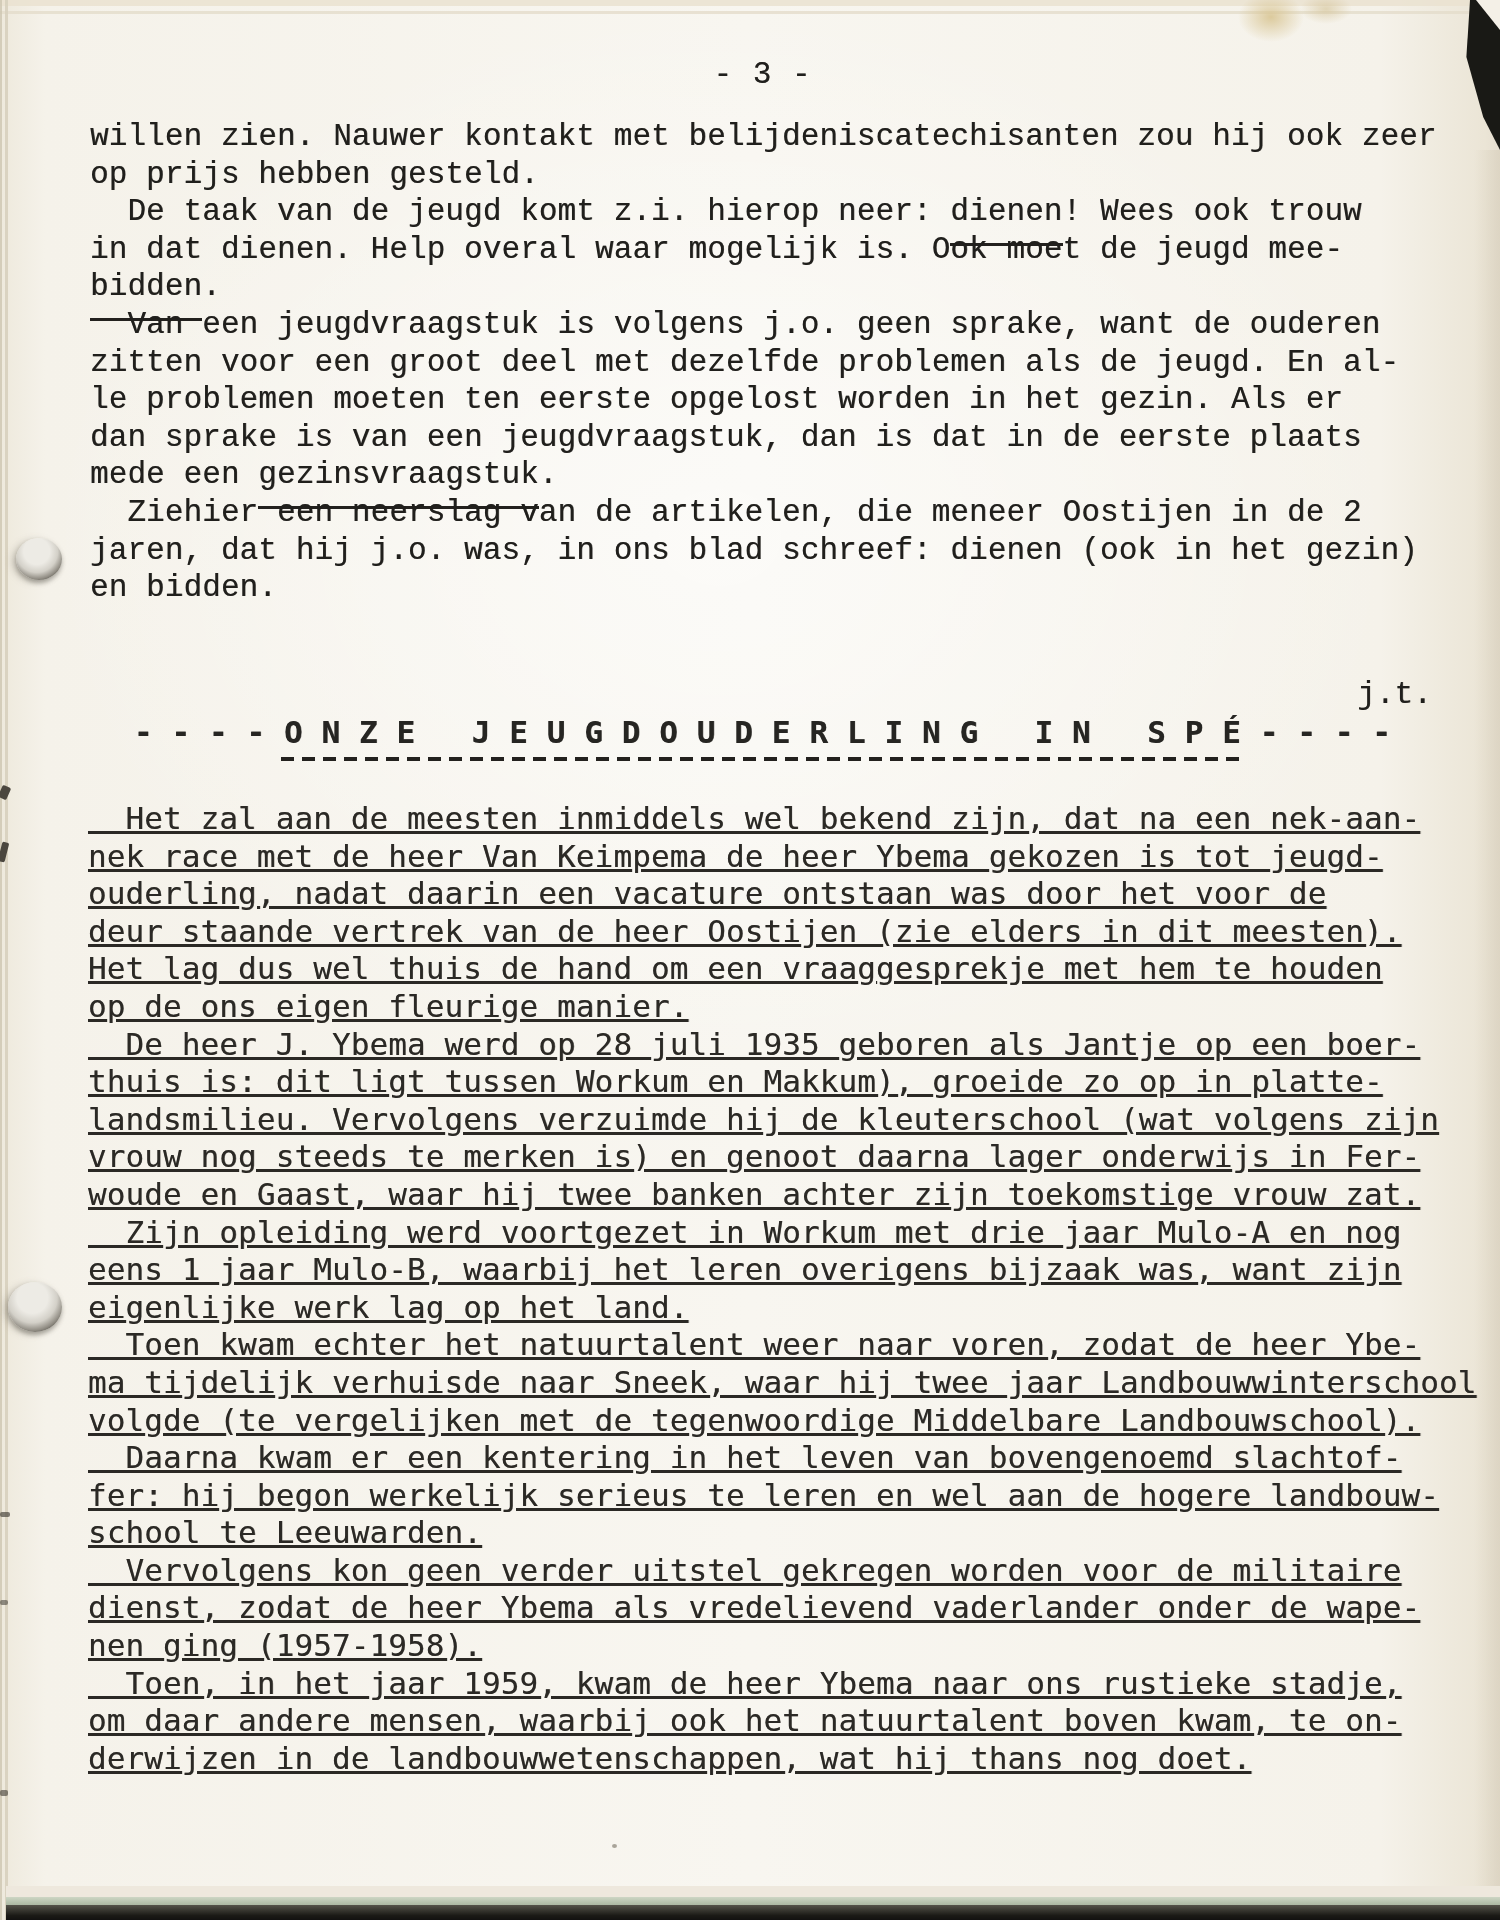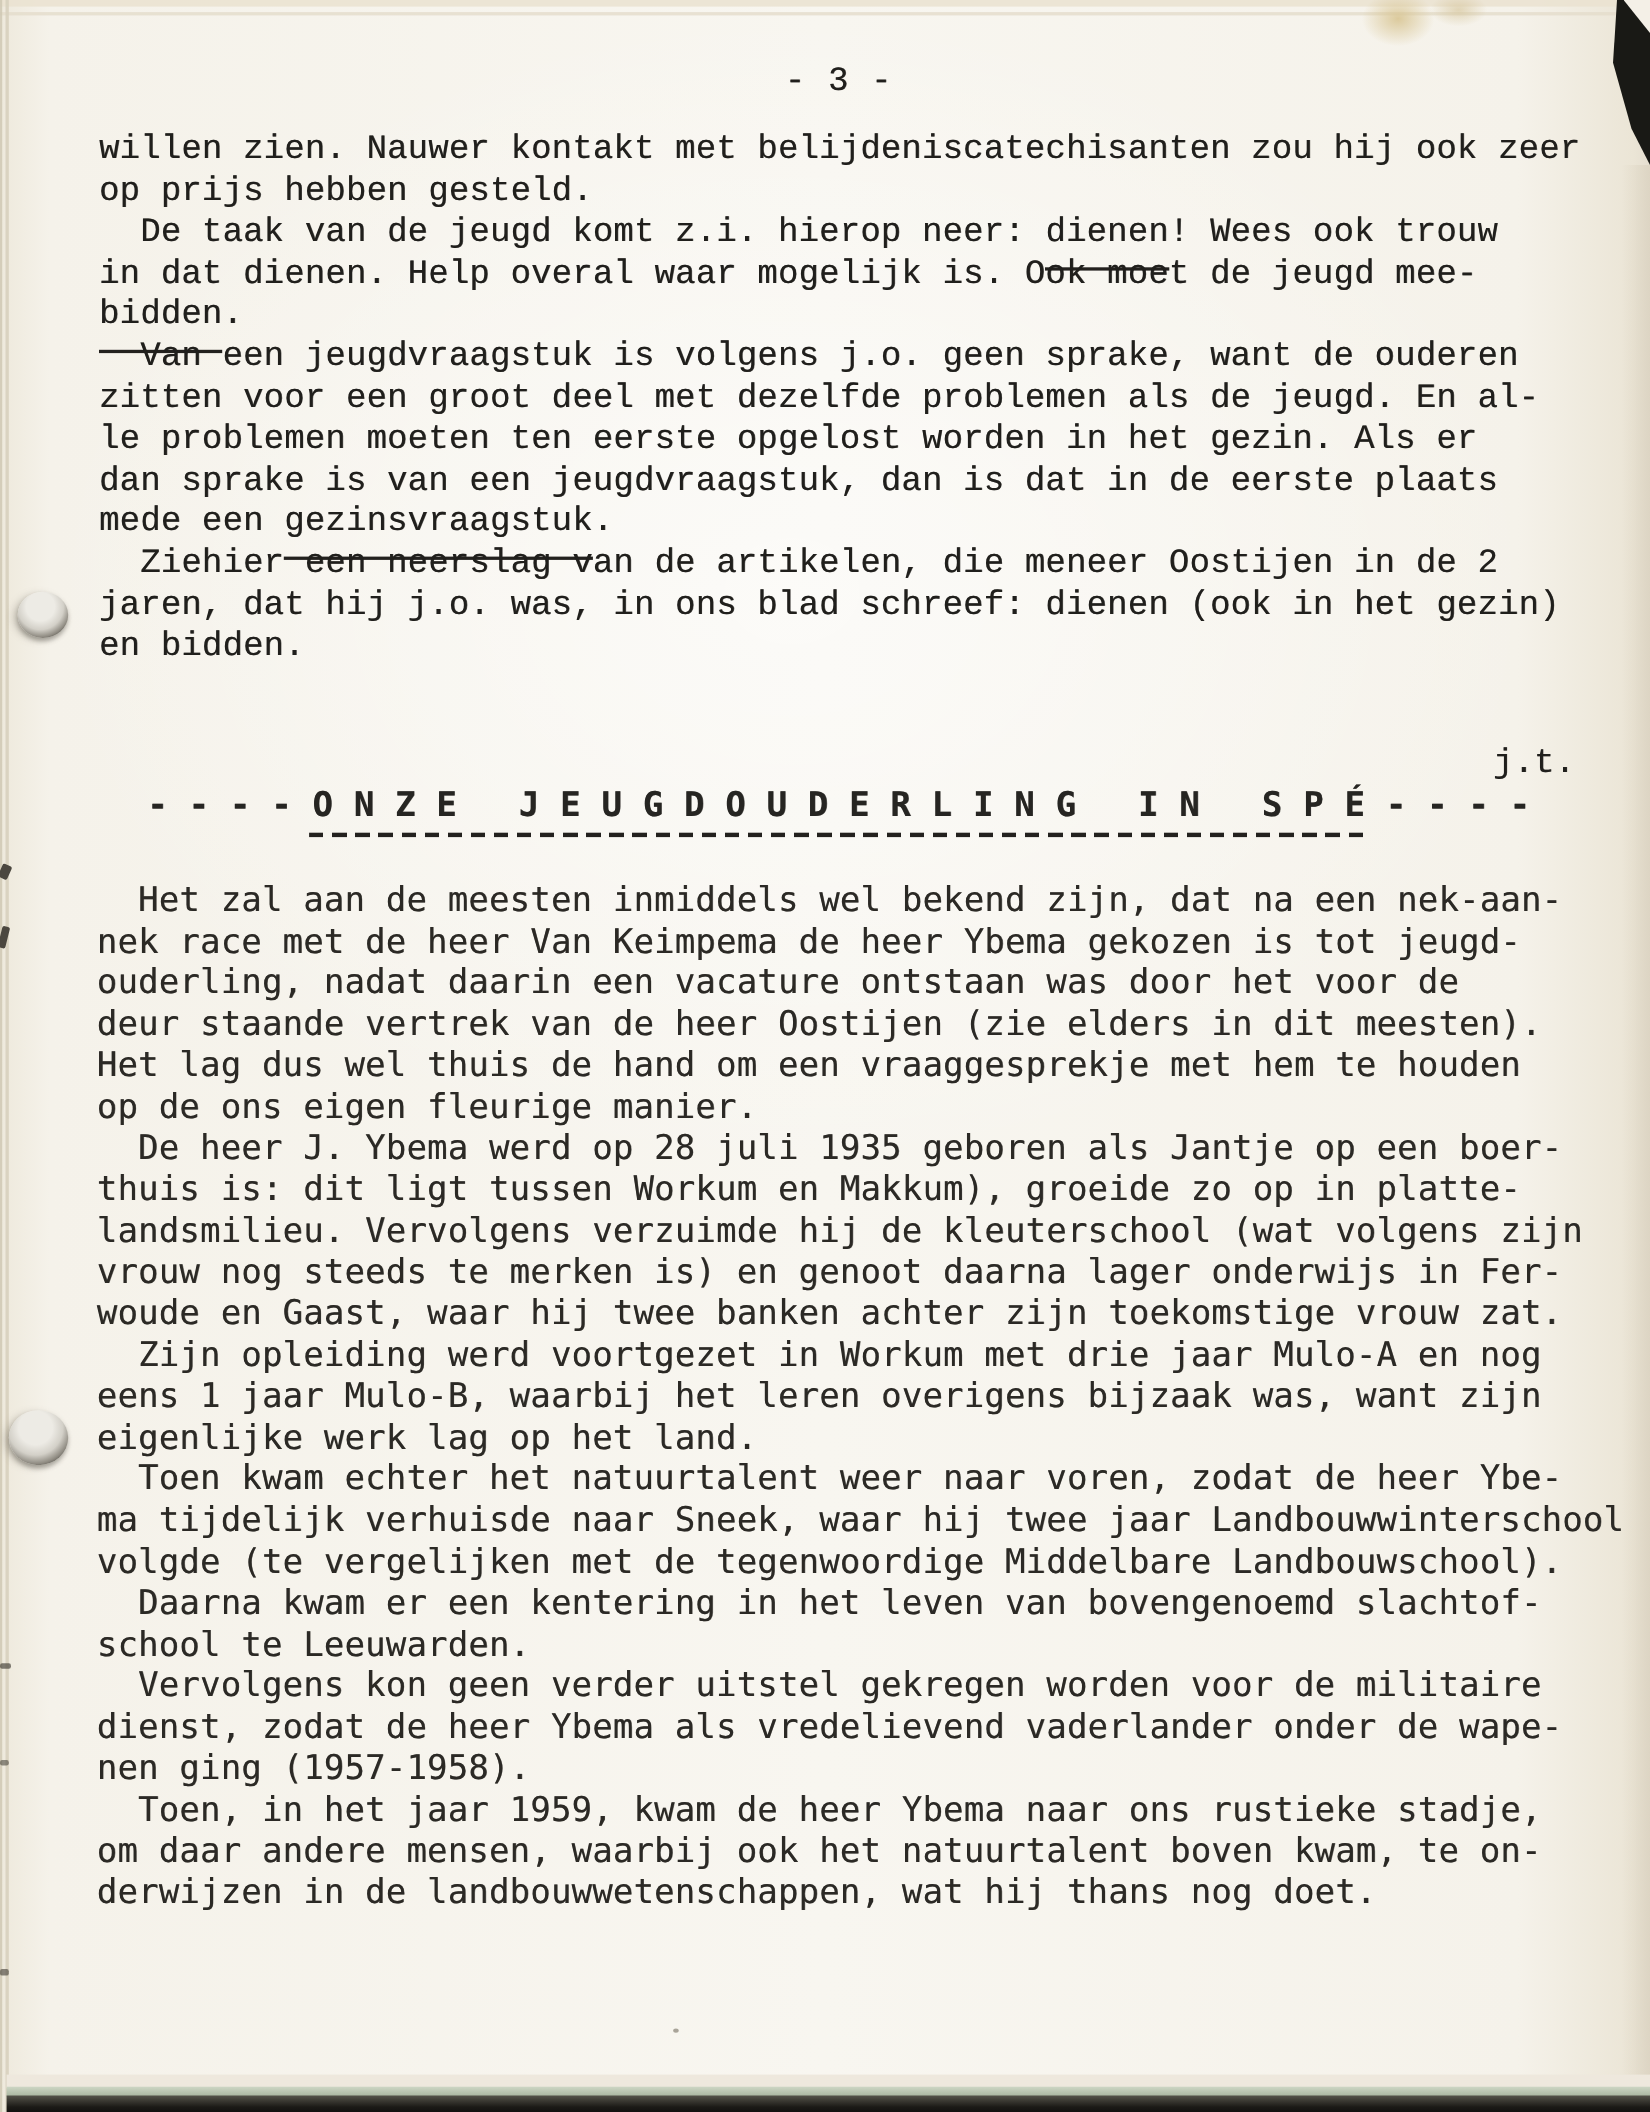--- a/index.html
+++ b/index.html
@@ -12,21 +12,21 @@
   .page{
     position:relative;width:1500px;height:1920px;overflow:hidden;
     background:
       radial-gradient(950px 750px at 48% 28%, rgba(255,255,255,.55), rgba(255,255,255,0) 72%),
       linear-gradient(90deg,#eee9dc 0,#f5f2ea 3%,#f8f6f0 50%,#f5f2ea 92%,#ebe5d6 99%,#e5ded0 100%),
       #f6f4ed;
     color:#23211e;
   }
   .txt{font-size:31px;line-height:37.6px;letter-spacing:.1px;}
   .courier{font-family:"Liberation Mono",monospace;color:#201f1c;text-shadow:.4px 0 0 rgba(32,31,28,.65);}
-  .gothic{font-family:"DejaVu Sans Mono",monospace;color:#2b2925;text-shadow:.3px 0 0 rgba(43,41,37,.55);}
+  .gothic{font-family:"DejaVu Sans Mono",monospace;color:#2b2925;text-shadow:.3px 0 0 rgba(43,41,37,.55);text-decoration:underline;}
   .ln{white-space:pre;height:37.6px;}
   .ln span.u{border-bottom:3px solid #23211e;padding-bottom:14px;}
   #pagenum{position:absolute;left:90px;top:56px;width:1345px;text-align:center;letter-spacing:1px;}
   #sec1{position:absolute;left:90px;top:118px;}
   #signature{position:absolute;left:90px;top:676px;width:1342px;text-align:right;}
   #heading{position:absolute;left:90px;top:714px;width:1345px;text-align:center;white-space:pre;font-weight:bold;
            font-family:"DejaVu Sans Mono",monospace;color:#262522;text-shadow:.4px 0 0 rgba(38,37,34,.6);}
   .heading-title{position:relative;display:inline-block;padding-bottom:9px;}
   .heading-title::after{
     content:"";position:absolute;left:-3px;right:-3px;bottom:0;height:4px;
@@ -124,20 +124,21 @@
       <div class="ln"><span>landsmilieu. Vervolgens verzuimde hij de kleuterschool (wat volgens zijn</span></div>
       <div class="ln"><span>vrouw nog steeds te merken is) en genoot daarna lager onderwijs in Fer-</span></div>
       <div class="ln"><span>woude en Gaast, waar hij twee banken achter zijn toekomstige vrouw zat.</span></div>
       <div class="ln"><span>  Zijn opleiding werd voortgezet in Workum met drie jaar Mulo-A en nog</span></div>
       <div class="ln"><span>eens 1 jaar Mulo-B, waarbij het leren overigens bijzaak was, want zijn</span></div>
       <div class="ln"><span>eigenlijke werk lag op het land.</span></div>
       <div class="ln"><span>  Toen kwam echter het natuurtalent weer naar voren, zodat de heer Ybe-</span></div>
       <div class="ln"><span>ma tijdelijk verhuisde naar Sneek, waar hij twee jaar Landbouwwinterschool</span></div>
       <div class="ln"><span>volgde (te vergelijken met de tegenwoordige Middelbare Landbouwschool).</span></div>
       <div class="ln"><span>  Daarna kwam er een kentering in het leven van bovengenoemd slachtof-</span></div>
+      <div class="ln"><span>fer: hij begon werkelijk serieus te leren en wel aan de hogere landbouw-</span></div>
       <div class="ln"><span>school te Leeuwarden.</span></div>
       <div class="ln"><span>  Vervolgens kon geen verder uitstel gekregen worden voor de militaire</span></div>
       <div class="ln"><span>dienst, zodat de heer Ybema als vredelievend vaderlander onder de wape-</span></div>
       <div class="ln"><span>nen ging (1957-1958).</span></div>
       <div class="ln"><span>  Toen, in het jaar 1959, kwam de heer Ybema naar ons rustieke stadje,</span></div>
       <div class="ln"><span>om daar andere mensen, waarbij ook het natuurtalent boven kwam, te on-</span></div>
       <div class="ln"><span>derwijzen in de landbouwwetenschappen, wat hij thans nog doet.</span></div>
     </div>
 
   <div class="band-pre"></div>

